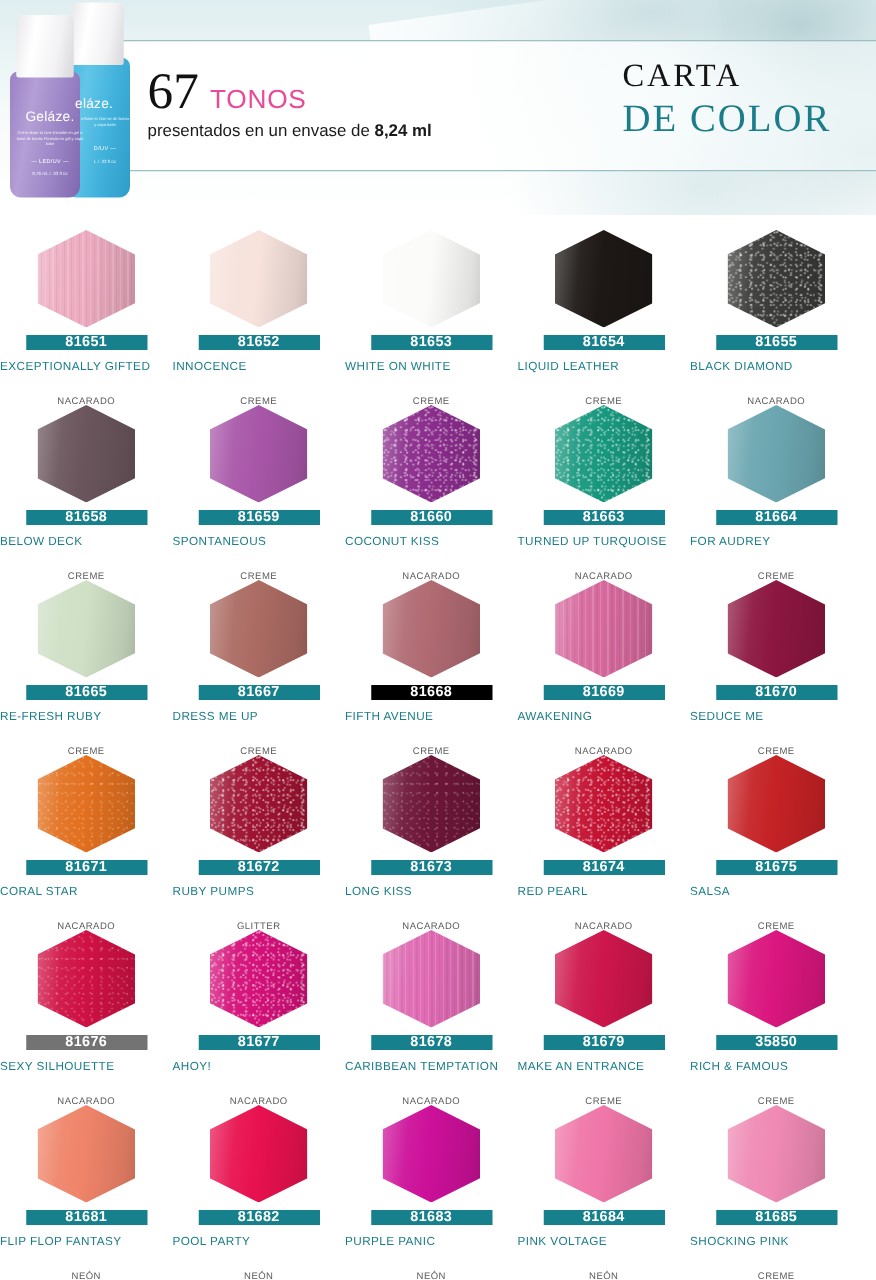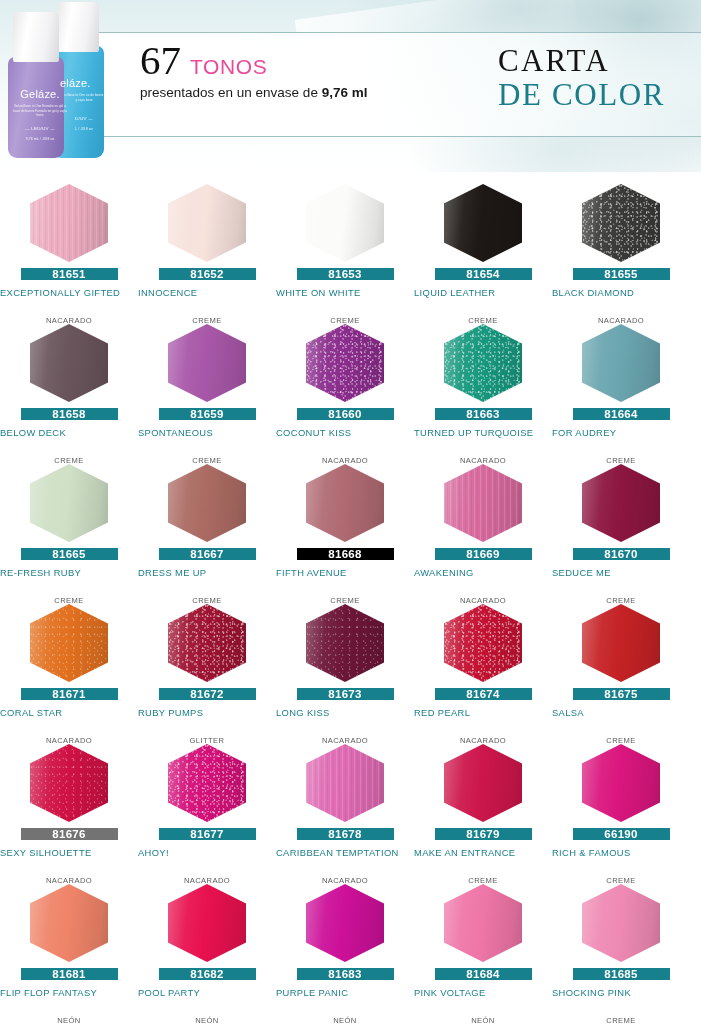--- a/index.html
+++ b/index.html
@@ -113,23 +113,22 @@
     color: rgba(255,255,255,0.9);
     font-size: 3.6px;
     text-align: center;
   }
   .vol-purple { left: 12px; top: 137px; width: 56px; }
   .vol-blue   { left: 64px; top: 127px; width: 40px; }
 
   
   .tonos-block {
     position: absolute;
-    left: 118px; top: 40px;
+    left: 118px; top: 52px;
     z-index: 6;
-    margin-left: 22px;
   }
   .tonos-line1 {
     display: flex;
     align-items: baseline;
     gap: 9px;
   }
   .tonos-count {
     font-family: "Liberation Serif", serif;
     font-size: 41px;
     color: #111111;
@@ -150,21 +149,21 @@
   .tonos-line2 b { font-weight: bold; }
 
   .carta-block {
     position: absolute;
     right: 36px; top: 44px;
     text-align: left;
     z-index: 6;
   }
   .carta-1 {
     font-family: "Liberation Serif", serif;
-    font-size: 31px;
+    font-size: 26px;
     letter-spacing: 2.2px;
     color: #141414;
     line-height: 34px;
   }
   .carta-2 {
     font-family: "Liberation Serif", serif;
     font-size: 31px;
     letter-spacing: 1.6px;
     color: #1b7d89;
     line-height: 34px;
@@ -297,21 +296,21 @@
     <div class="bottle-rule rule-purple">— LED/UV —</div>
     <div class="bottle-vol vol-purple">9,76 mL / .33 fl oz</div>
   </div>
 
   <div class="tonos-block">
     <div class="tonos-line1">
       <span class="tonos-count">67</span>
       <span class="tonos-word">TONOS</span>
     </div>
     <div class="tonos-line2">
-      <span>presentados en un envase de </span><b>9,76 ml</b>
+      <span>presentados en un envase de </span><b>8,24 ml</b>
     </div>
   </div>
 
   <div class="carta-block">
     <div class="carta-1">CARTA</div>
     <div class="carta-2">DE COLOR</div>
   </div>
 </div>
 
 <div class="grid" id="swatch-grid">
@@ -525,21 +524,21 @@
           <div class="hex sheen" style="background: rgb(205, 22, 75);"></div>
         </div>
         <div class="code-banner" style="background: rgb(22, 128, 140);">81679</div>
         <div class="sw-name" style="color: rgb(27, 125, 137);">MAKE AN ENTRANCE</div>
         <div class="sw-finish" style="color: rgb(91, 91, 91);">CREME</div>
       </div>
       <div class="cell">
         <div class="hex-wrap">
           <div class="hex sheen" style="background: rgb(218, 22, 126);"></div>
         </div>
-        <div class="code-banner" style="background: rgb(22, 128, 140);">66190</div>
+        <div class="code-banner" style="background: rgb(22, 128, 140);">35850</div>
         <div class="sw-name" style="color: rgb(27, 125, 137);">RICH &amp; FAMOUS</div>
         <div class="sw-finish" style="color: rgb(91, 91, 91);">CREME</div>
       </div>
     </div>
     <div class="row">
       <div class="cell">
         <div class="hex-wrap">
           <div class="hex sheen" style="background: rgb(239, 132, 105);"></div>
         </div>
         <div class="code-banner" style="background: rgb(22, 128, 140);">81681</div>

